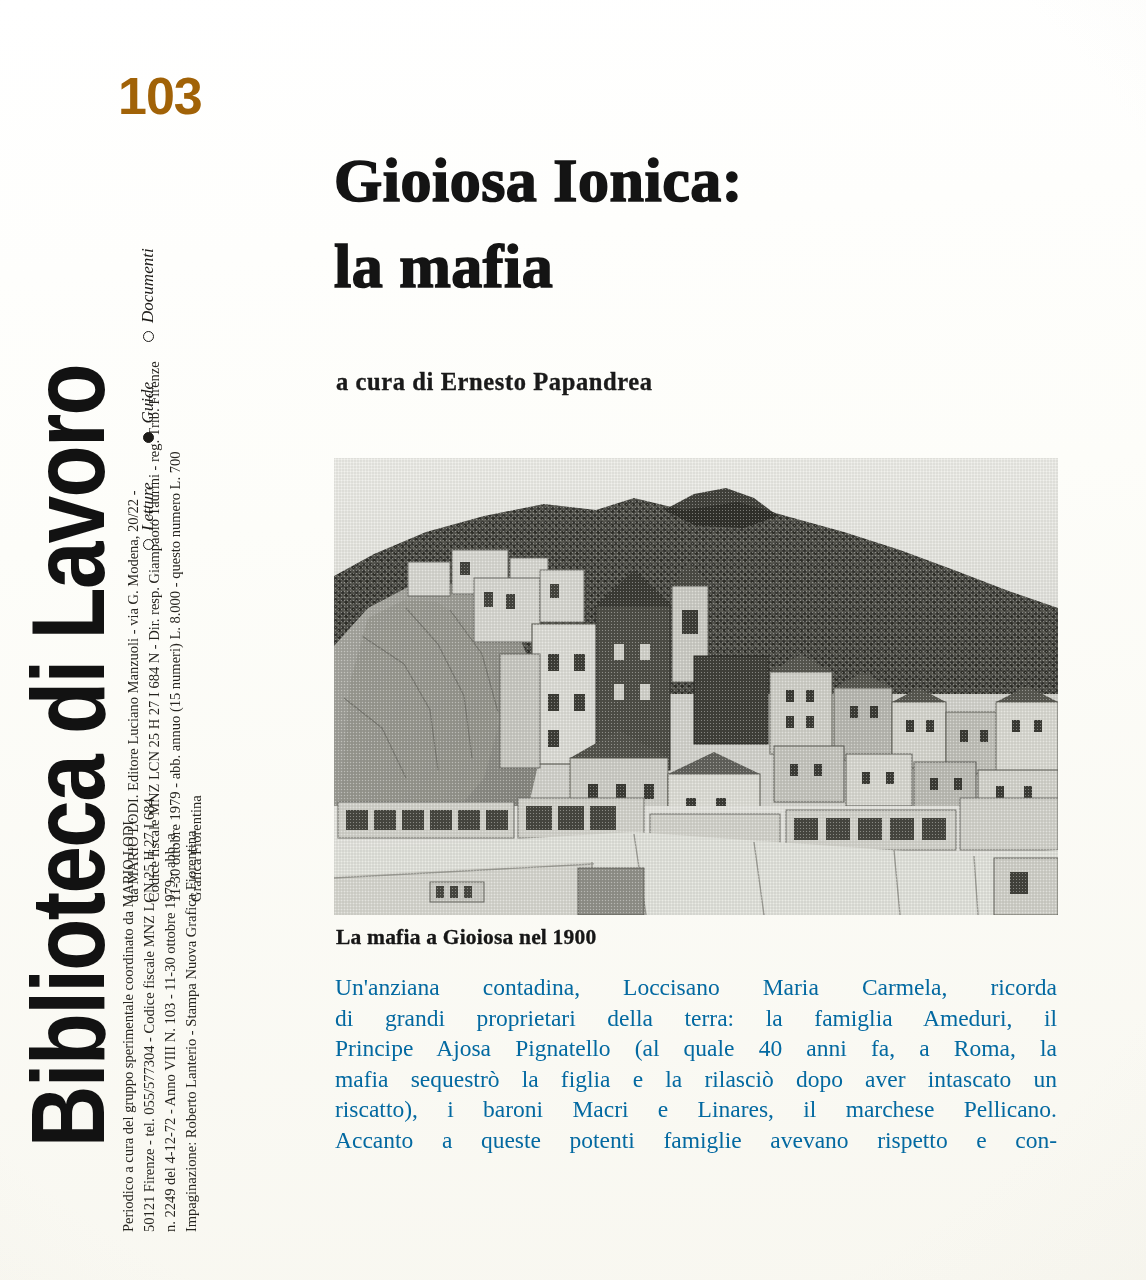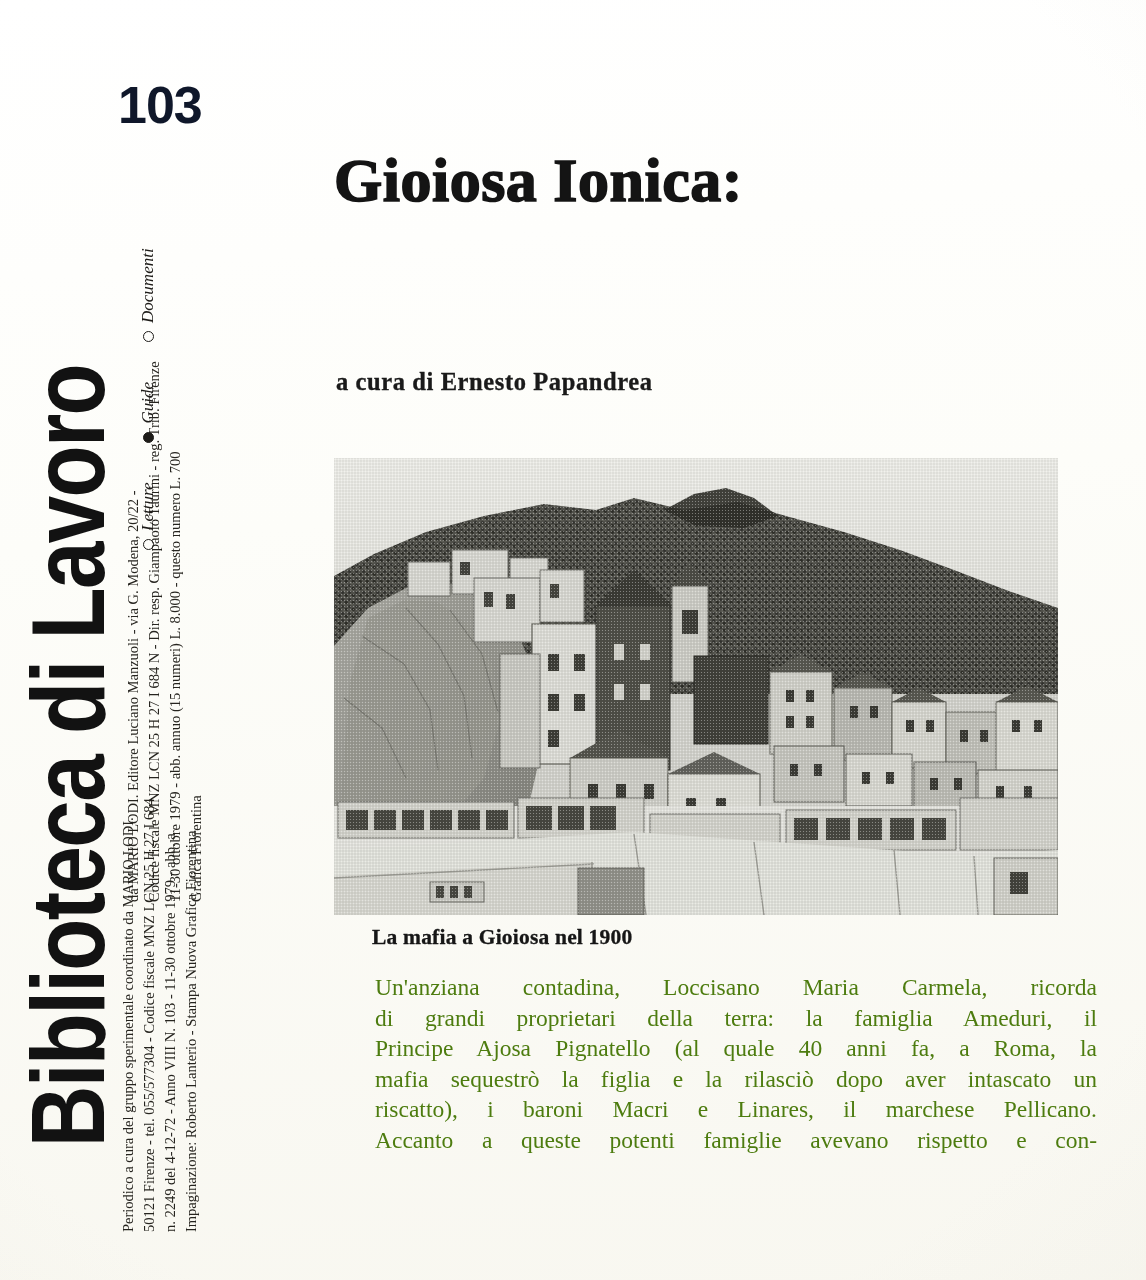--- a/index.html
+++ b/index.html
@@ -26,26 +26,26 @@
     background:
       radial-gradient(ellipse 120% 110% at 45% 45%, rgba(255,255,255,0) 55%, rgba(228,226,216,0.45) 100%),
       linear-gradient(175deg, #ffffff 0%, #fdfdf9 40%, #f8f7f0 100%);
     pointer-events: none;
   }
 
   
   #issue-number {
     position: absolute;
     left: 118px;
-    top: 79px;
+    top: 70px;
     font-family: "Liberation Sans", sans-serif;
     font-weight: bold;
     font-size: 52px;
     letter-spacing: -1px;
-    color: #0f172a;
+    color: #a16207;
     line-height: 1;
   }
 
   
   #masthead {
     position: absolute;
     left: 0px;
     top: 0px;
     width: 160px;
     height: 1200px;
@@ -203,35 +203,33 @@
   
   #section-heading {
     position: absolute;
     left: 2px;
     top: 925px;
     font-family: "Liberation Serif", serif;
     font-weight: bold;
     font-size: 21.5px;
     letter-spacing: 0.2px;
     color: #161616;
-    margin-left: 36px;
     -webkit-text-stroke: 0.3px #161616;
   }
 
   #body-text {
     position: absolute;
     left: 1px;
     top: 972px;
     width: 722px;
     font-family: "Liberation Serif", serif;
     font-size: 23.5px;
     line-height: 30.6px;
-    color: #4d7c0f;
+    color: #0369a1;
     text-align: justify;
-    margin-left: 40px;
   }
   #body-text .bline {
     display: block;
     white-space: nowrap;
   }
   
   #body-text .bline {
     text-align: justify;
     text-align-last: justify;
     white-space: normal;
@@ -279,20 +277,21 @@
     <span class="cat-item">
       <span class="cat-dot"></span>
       <span>Documenti</span>
     </span>
   </div>
 
   <div id="content">
 
     <div id="title-block">
       <div class="title-line">Gioiosa Ionica:</div>
+      <div class="title-line">la mafia</div>
     </div>
 
     <div id="byline">a cura di Ernesto Papandrea</div>
 
     <div id="photo">
       <svg viewBox="0 0 724 457" preserveAspectRatio="none">
         <defs>
           <linearGradient id="skyG" x1="0" y1="0" x2="0" y2="1">
             <stop offset="0%" stop-color="#e9e9e4"></stop>
             <stop offset="100%" stop-color="#dcdcd6"></stop>

